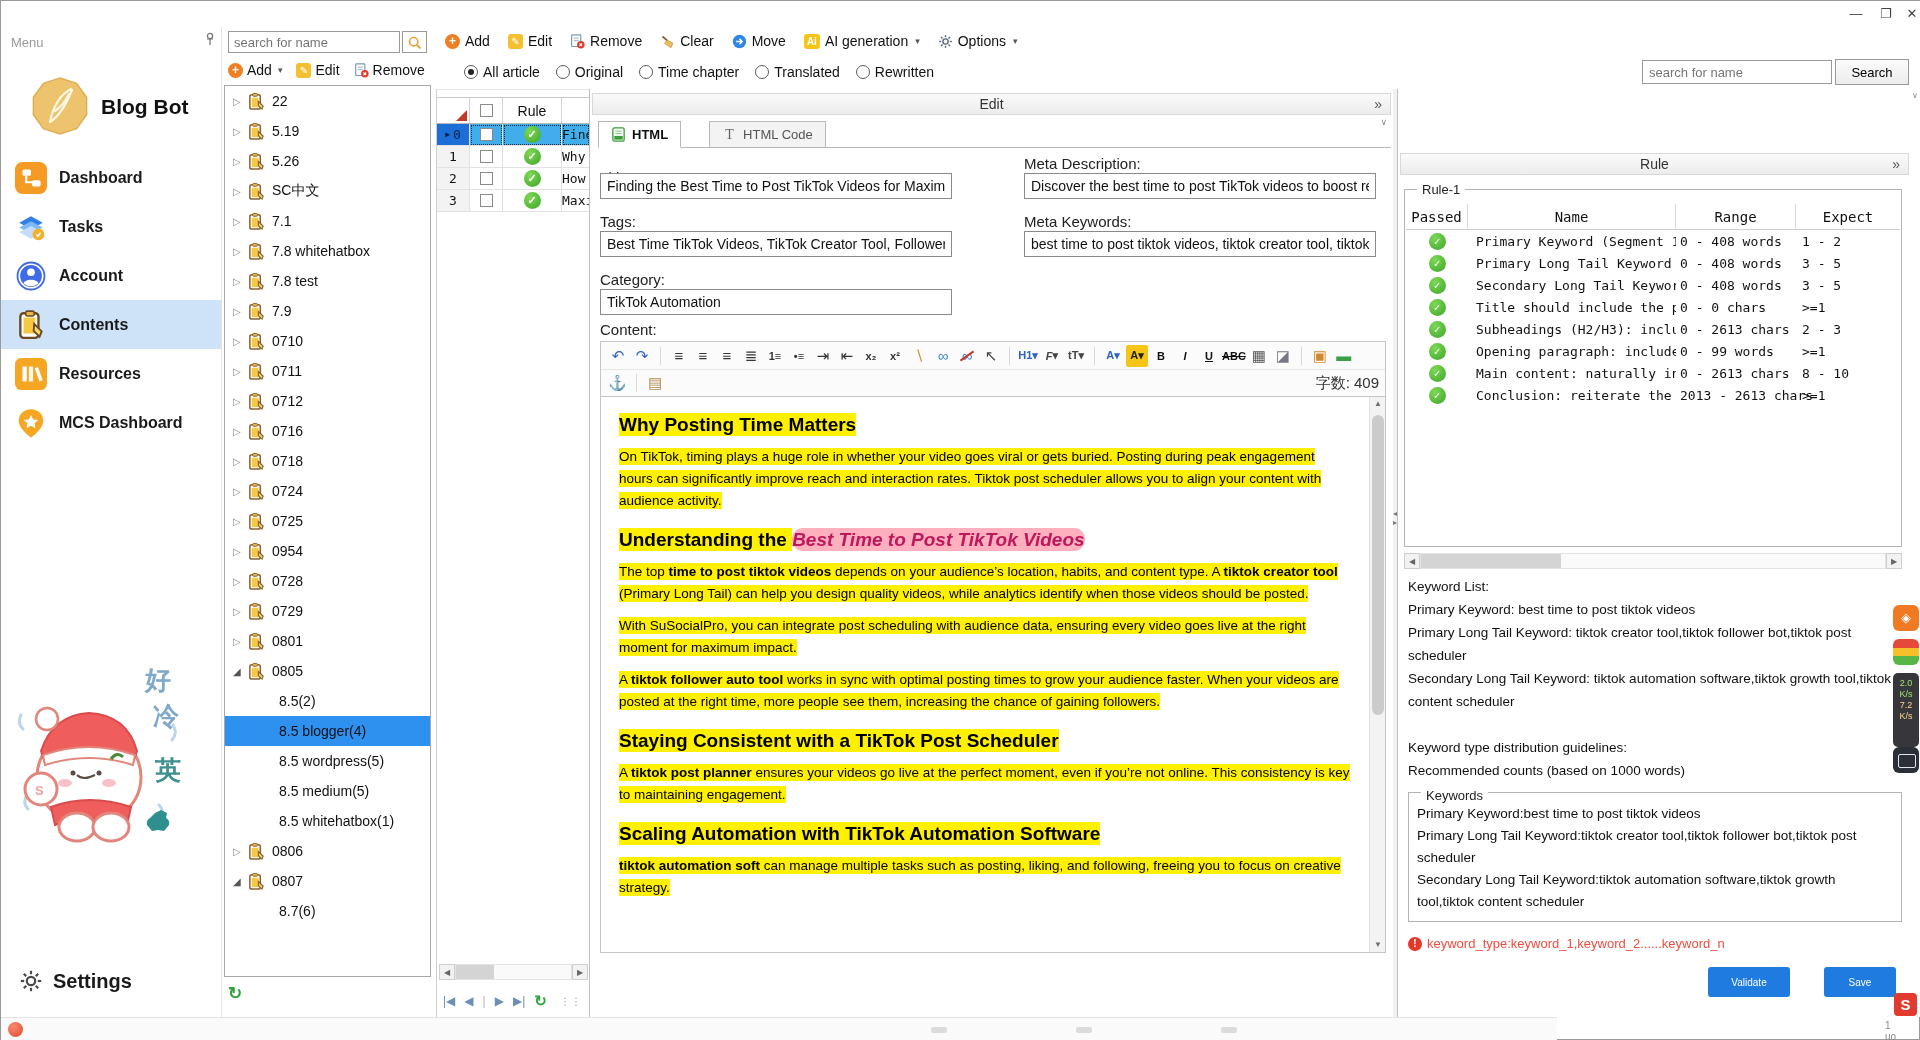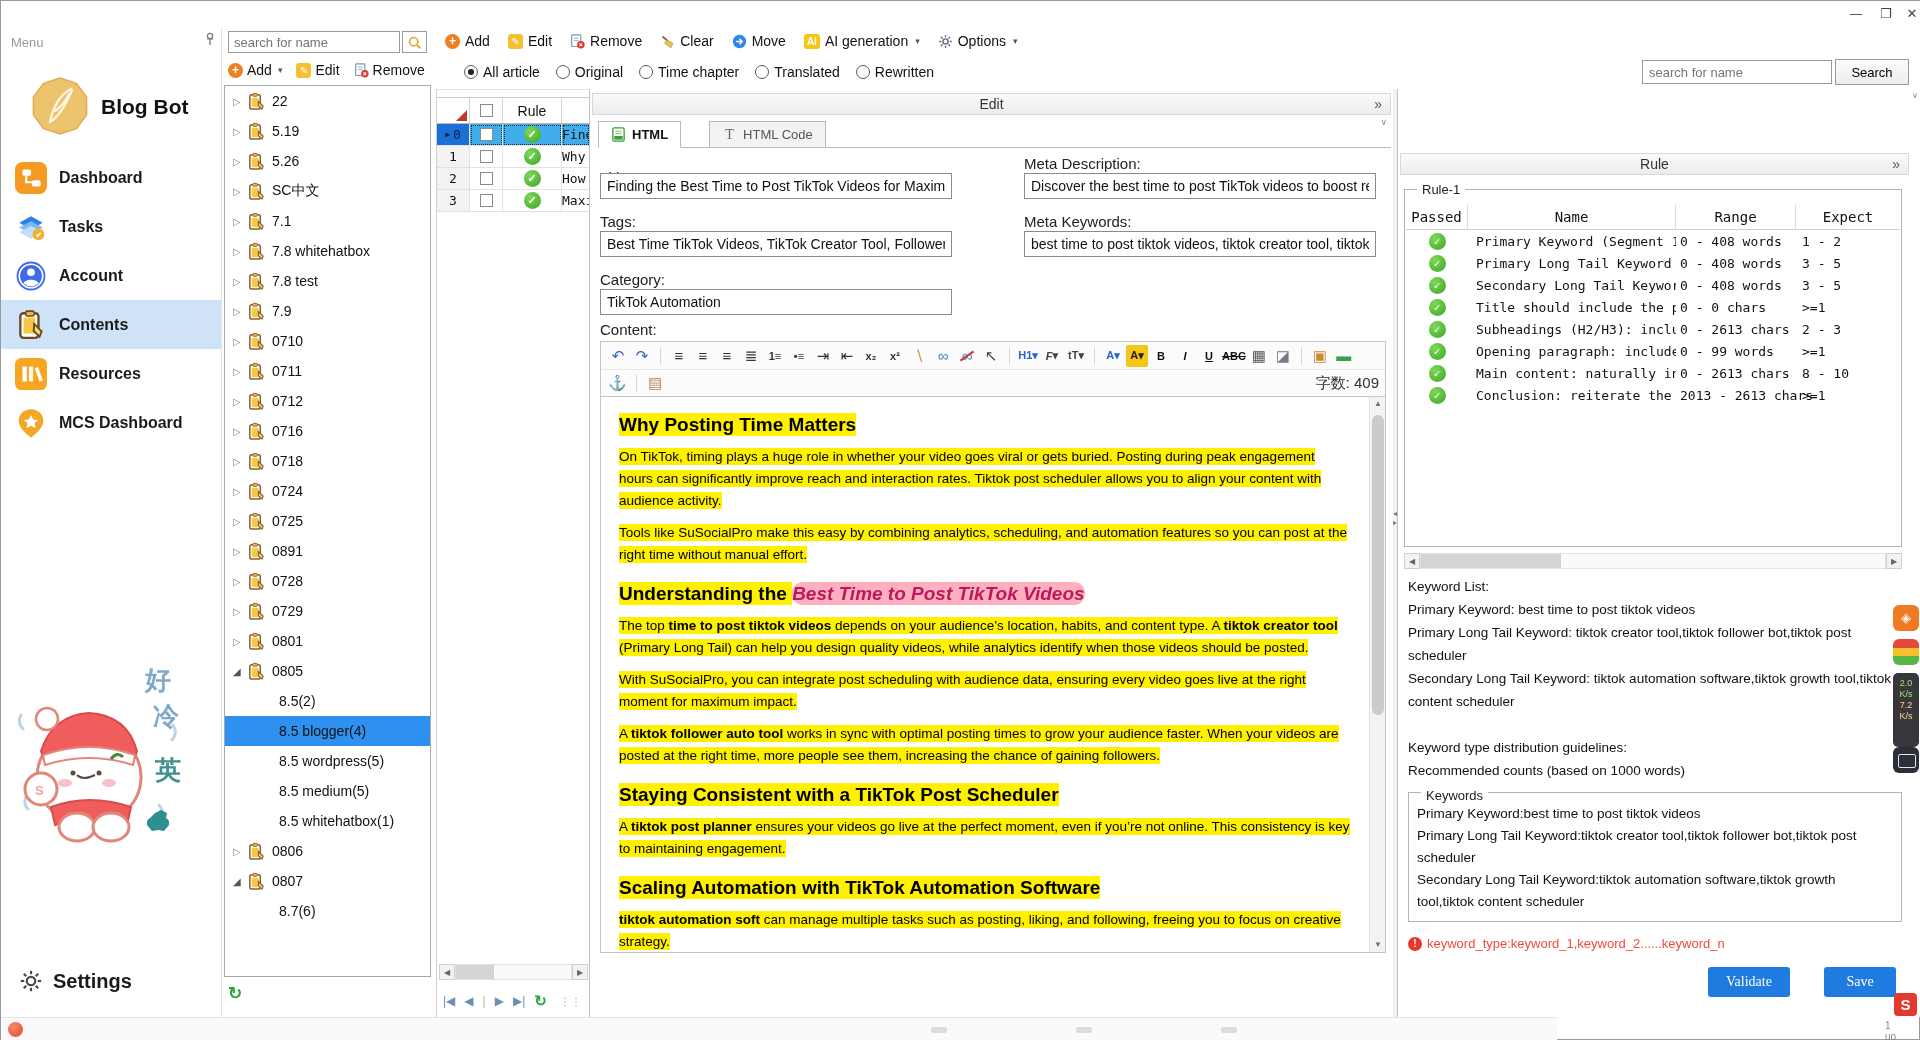--- a/index.html
+++ b/index.html
@@ -170,22 +170,22 @@
   .rhscroll .sthumb { width:140px; }
   .kwflow { position:absolute; left:10px; top:486px; width:496px; font-size:13.5px; line-height:23px; color:#111; }
   .kwflow p { margin:0; }
   .kwflow p.gap { height:23px; }
   .kwbox { position:relative; margin-top:10px; border:1px solid #b4b4b4; padding:10px 8px 8px; width:494px; }
   .kwbox .gblabel { top:-9px; }
   .kwbox p { margin:0; font-size:13.5px; line-height:22px; }
   .warnline { display:flex; align-items:center; gap:5px; margin-top:10px; color:#f24b3e; font-size:13px; }
   .warn-ic { width:14px; height:14px; border-radius:50%; background:#e8362a; color:#fff; font-size:10px;
     font-weight:bold; text-align:center; line-height:14px; flex:0 0 14px; }
-  .btn { position:absolute; height:30px; border:none; background:#1f7be0; color:#fff; font-size:14px;
-    border-radius:3px; cursor:pointer; font-family:Liberation Serif, serif; }
+  .btn { position:absolute; height:30px; border:none; background:#1f7be0; color:#fff; font-size:10px;
+    border-radius:3px; cursor:pointer; font-family:Liberation Sans, sans-serif; }
   .btn.validate { left:310px; top:878px; width:82px; }
   .btn.save { left:426px; top:878px; width:72px; }
 
   
   .right-strip { position:absolute; left:1910px; top:88px; width:10px; height:928px; background:#fff; }
   .right-strip .chev { position:absolute; top:2px; left:1px; font-size:8px; color:#888; }
   .float-widget { position:absolute; left:1892px; top:604px; width:28px; }
   .fw-item { width:26px; height:26px; border-radius:6px; margin-bottom:8px; }
   .fw-orange { background:#f07a22; color:#fff; text-align:center; line-height:26px; font-size:13px; }
   .fw-traffic { background:linear-gradient(180deg,#e5493a 33%,#f5c02a 33%,#f5c02a 66%,#58b647 66%); }
@@ -528,21 +528,21 @@
           <span class="tlabel">0725</span>
         </div>
         <div class="trow">
           <span class="exp">▷</span>
           <span class="ficon"><svg viewBox="0 0 20 20">
               <rect x="3" y="3" width="11" height="15" rx="2" fill="#fff" stroke="#8a6134" stroke-width="1.6"></rect>
               <rect x="6" y="1.5" width="5" height="3" rx="1" fill="#e8b64c" stroke="#8a6134" stroke-width="1"></rect>
               <rect x="5" y="6" width="7" height="10" fill="#f7c844"></rect>
               <path d="M12 10 L17 15 L15.8 18 L12 14.5 Z" fill="#f3d96b" stroke="#8a6134" stroke-width="1.2"></path>
             </svg></span>
-          <span class="tlabel">0891</span>
+          <span class="tlabel">0954</span>
         </div>
         <div class="trow">
           <span class="exp">▷</span>
           <span class="ficon"><svg viewBox="0 0 20 20">
               <rect x="3" y="3" width="11" height="15" rx="2" fill="#fff" stroke="#8a6134" stroke-width="1.6"></rect>
               <rect x="6" y="1.5" width="5" height="3" rx="1" fill="#e8b64c" stroke="#8a6134" stroke-width="1"></rect>
               <rect x="5" y="6" width="7" height="10" fill="#f7c844"></rect>
               <path d="M12 10 L17 15 L15.8 18 L12 14.5 Z" fill="#f3d96b" stroke="#8a6134" stroke-width="1.2"></path>
             </svg></span>
           <span class="tlabel">0728</span>
@@ -865,21 +865,20 @@
           <span class="tbsep"></span>
           <span class="tbi " style="color: rgb(176, 136, 72);">▤</span>
           <span class="wordcount">字数: 409</span>
         </div>
     </div>
 
     <div class="content-box">
       <div class="content-inner" id="content">
           <div class="c-h2"><span class="hl-y">Why Posting Time Matters</span></div>
           <div class="c-p"><span class="hl-y">On TikTok, timing plays a huge role in whether your video goes viral or gets buried. Posting during peak engagement hours can significantly improve reach and interaction rates. Tiktok post scheduler allows you to align your content with audience activity.</span></div>
-          <div class="c-p"><span class="hl-y">Tools like SuSocialPro make this easy by combining analytics, scheduling, and automation features so you can post at the right time without manual effort.</span></div>
           <div class="c-h2"><span class="hl-y">Understanding the </span><span class="hl-p run-red">Best Time to Post TikTok Videos</span></div>
           <div class="c-p"><span class="hl-y">The top </span><span class="hl-y" style="font-weight: bold;">time to post tiktok videos</span><span class="hl-y"> depends on your audience’s location, habits, and content type. A </span><span class="hl-y" style="font-weight: bold;">tiktok creator tool</span><span class="hl-y"> (Primary Long Tail) can help you design quality videos, while analytics identify when those videos should be posted.</span></div>
           <div class="c-p"><span class="hl-y">With SuSocialPro, you can integrate post scheduling with audience data, ensuring every video goes live at the right moment for maximum impact.</span></div>
           <div class="c-p"><span class="hl-y">A </span><span class="hl-y" style="font-weight: bold;">tiktok follower auto tool</span><span class="hl-y"> works in sync with optimal posting times to grow your audience faster. When your videos are posted at the right time, more people see them, increasing the chance of gaining followers.</span></div>
           <div class="c-h2"><span class="hl-y">Staying Consistent with a TikTok Post Scheduler</span></div>
           <div class="c-p"><span class="hl-y">A </span><span class="hl-y" style="font-weight: bold;">tiktok post planner</span><span class="hl-y"> ensures your videos go live at the perfect moment, even if you’re not online. This consistency is key to maintaining engagement.</span></div>
           <div class="c-h2"><span class="hl-y">Scaling Automation with TikTok Automation Software</span></div>
           <div class="c-p"><span class="hl-y" style="font-weight: bold;">tiktok automation soft</span><span class="hl-y"> can manage multiple tasks such as posting, liking, and following, freeing you to focus on creative strategy.</span></div>
         </div>
       <div class="vscroll">

